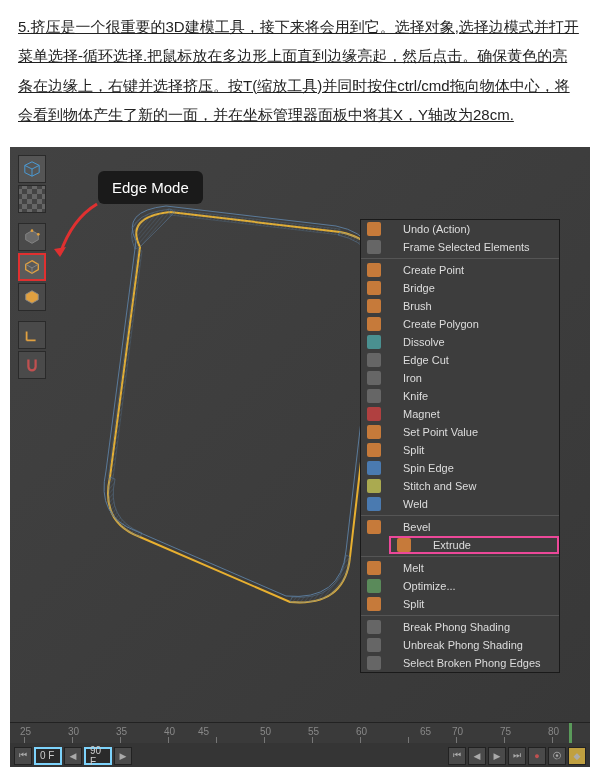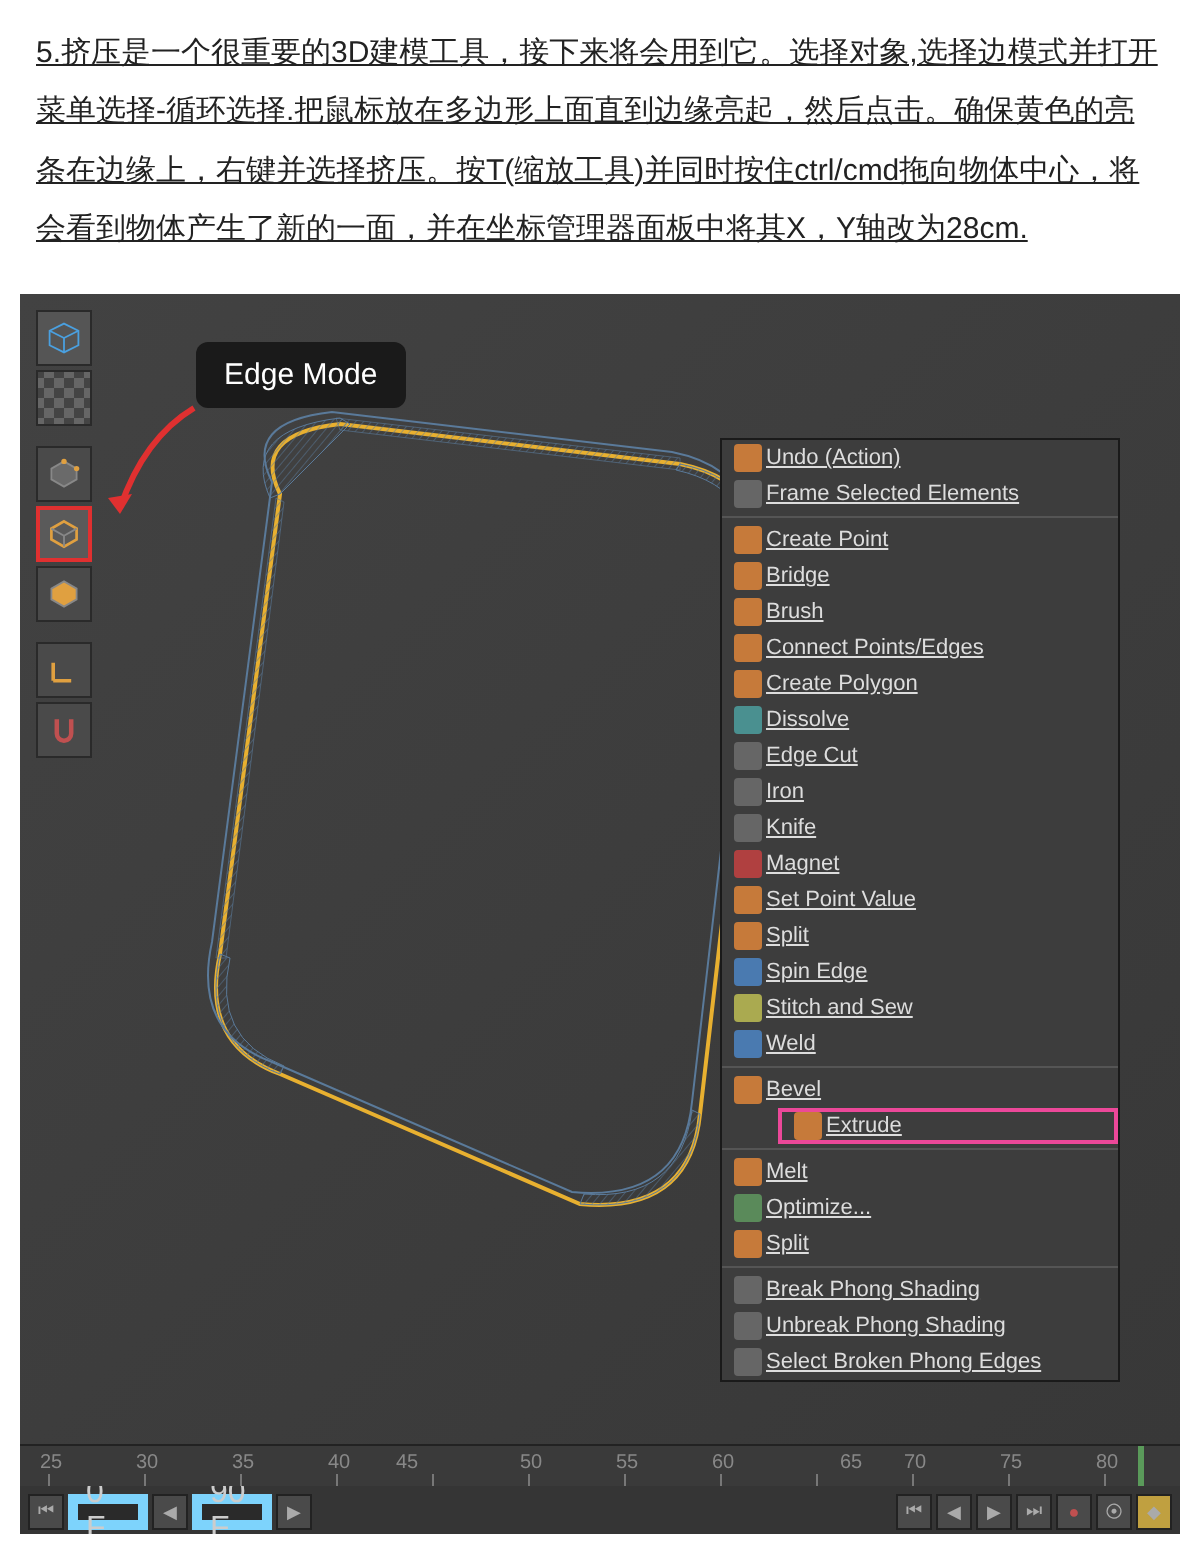--- a/index.html
+++ b/index.html
@@ -11,39 +11,39 @@
 .tool-btn { width: 28px; height: 28px; background: #4a4a4a; border: 1px solid #2a2a2a; display: flex; align-items: center; justify-content: center; font-size: 14px; color: #aaa; }
 .tool-btn.cube { background: #555; }
 .tool-btn.checker { background: repeating-conic-gradient(#666 0 25%, #444 0 50%) 50% / 10px 10px; }
 .tool-btn.highlight { border: 2px solid #e03030; background: #5a5a5a; }
 .tool-btn svg { width: 18px; height: 18px; }
 .tooltip { position: absolute; left: 88px; top: 24px; background: #1a1a1a; color: #fff; padding: 8px 14px; border-radius: 6px; font-size: 15px; z-index: 6; }
 .arrow { position: absolute; left: 42px; top: 52px; z-index: 6; }
 .arrow svg { width: 50px; height: 60px; }
 .shape { position: absolute; left: 70px; top: 40px; width: 380px; height: 440px; z-index: 2; }
 .context-menu { position: absolute; left: 350px; top: 72px; width: 200px; background: #3d3d3d; border: 1px solid #1a1a1a; z-index: 10; font-size: 11px; color: #ddd; }
-.menu-item { display: flex; align-items: center; padding: 2px 6px; height: 18px; gap: 2px; cursor: pointer; text-decoration: underline; }
+.menu-item { display: flex; align-items: center; padding: 2px 6px; height: 18px; gap: 22px; cursor: pointer; }
 .menu-item.highlighted { border: 2px solid #ec4899; margin-left: 28px; }
 .menu-icon { width: 14px; height: 14px; display: flex; align-items: center; justify-content: center; font-size: 10px; }
 .menu-sep { height: 1px; background: #555; margin: 2px 0; }
 .mi-orange { background: #c67a3a; border-radius: 2px; }
 .mi-blue { background: #4a7ab0; border-radius: 2px; }
 .mi-gray { background: #666; border-radius: 2px; }
 .mi-red { background: #b04040; border-radius: 2px; }
 .mi-green { background: #5a8a5a; border-radius: 2px; }
 .mi-teal { background: #4a9090; border-radius: 2px; }
 .mi-yellow { background: #aaaa50; border-radius: 2px; }
 .timeline { position: absolute; left: 0; bottom: 0; right: 0; height: 45px; background: #353535; border-top: 1px solid #222; }
 .ruler { height: 20px; background: #3a3a3a; position: relative; color: #888; font-size: 10px; }
 .ruler-tick { position: absolute; top: 3px; }
 .ruler-line { position: absolute; bottom: 0; width: 1px; height: 6px; background: #777; }
 .playhead { position: absolute; right: 18px; top: 0; width: 3px; height: 20px; background: #5a9a5a; }
 .controls { display: flex; align-items: center; height: 25px; padding: 0 4px; gap: 2px; }
 .ctrl-btn { width: 18px; height: 18px; background: #4a4a4a; border: 1px solid #222; color: #aaa; font-size: 9px; display: flex; align-items: center; justify-content: center; }
-.ctrl-field { width: 40px; height: 18px; background: #2a2a2a; border: 5px solid #7dd3fc; color: #ccc; font-size: 16px; padding: 0 4px; display: flex; align-items: center; }
+.ctrl-field { width: 28px; height: 18px; background: #2a2a2a; border: 2px solid #7dd3fc; color: #ccc; font-size: 10px; padding: 0 4px; display: flex; align-items: center; }
 </style>
 </head>
 <body>
 
 <div class="tutorial-text">5.挤压是一个很重要的3D建模工具，接下来将会用到它。选择对象,选择边模式并打开菜单选择-循环选择.把鼠标放在多边形上面直到边缘亮起，然后点击。确保黄色的亮条在边缘上，右键并选择挤压。按T(缩放工具)并同时按住ctrl/cmd拖向物体中心，将会看到物体产生了新的一面，并在坐标管理器面板中将其X，Y轴改为28cm.</div>
 
 <div class="screenshot">
   <div class="viewport">
 
     <div class="toolbar">
@@ -129,24 +129,20 @@
           <div class="menu-icon mi-orange"></div>
           <span>Create Point</span>
         </div>
         <div class="menu-item">
           <div class="menu-icon mi-orange"></div>
           <span>Bridge</span>
         </div>
         <div class="menu-item">
           <div class="menu-icon mi-orange"></div>
           <span>Brush</span>
-        </div>
-        <div class="menu-item">
-          <div class="menu-icon mi-orange"></div>
-          <span>Connect Points/Edges</span>
         </div>
         <div class="menu-item">
           <div class="menu-icon mi-orange"></div>
           <span>Create Polygon</span>
         </div>
         <div class="menu-item">
           <div class="menu-icon mi-teal"></div>
           <span>Dissolve</span>
         </div>
         <div class="menu-item">

